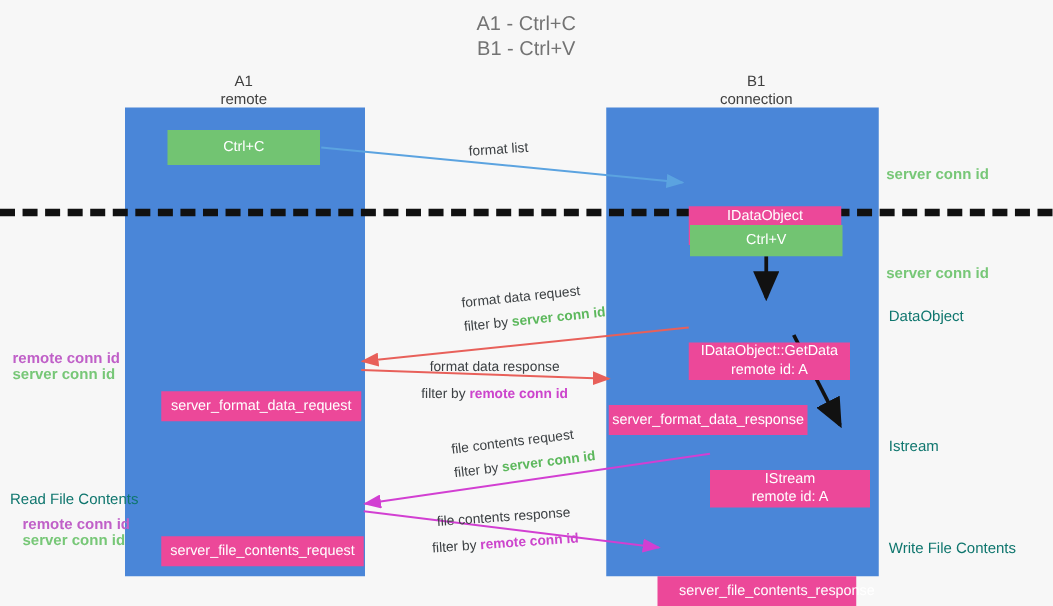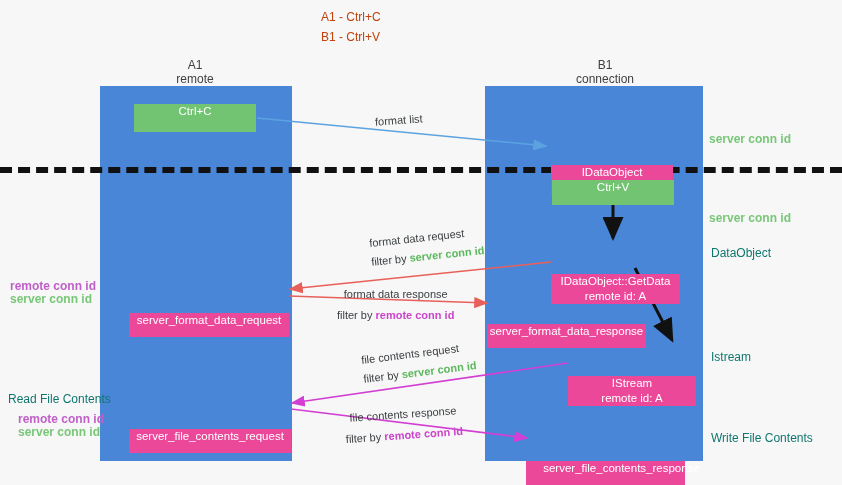--- a/index.html
+++ b/index.html
@@ -7,36 +7,36 @@
     width:842px;height:485px;
     background:#f7f7f7;
     font-family:"Liberation Sans", sans-serif;
     color:#3c4043;
     overflow:hidden;
   }
   #canvas{position:relative;width:842px;height:485px;}
 
   
   .t{position:absolute;white-space:pre;line-height:1.25;}
-  .title{font-size:12px;color:#c2410c;text-align:left;}
+  .title{font-size:16px;color:#737373;text-align:center;}
   .colhead{font-size:12px;color:#404040;text-align:center;}
   .side-label{font-size:12px;color:#0f766e;}
   .green{color:#5cb85c;font-weight:bold;}
   .magenta{color:#cc44cc;font-weight:bold;}
   .conn-green{color:#77c777;font-weight:bold;font-size:12px;}
   .conn-magenta{color:#c060c8;font-weight:bold;font-size:12px;}
 
   
   .lane{position:absolute;background:#4a86d8;}
 
   
   .box{
     position:absolute;
     display:flex;flex-direction:column;
-    align-items:center;
+    align-items:center;justify-content:center;
     color:#ffffff;font-size:11.5px;
     text-align:center;line-height:1.3;
     box-sizing:border-box;
   }
   .box.orange{background:#ec4899;margin-top:36px;}
   .box.green-box{background:#72c472;}
 
   
   #dash-line{
     position:absolute;left:0;top:167px;width:842px;height:0;

